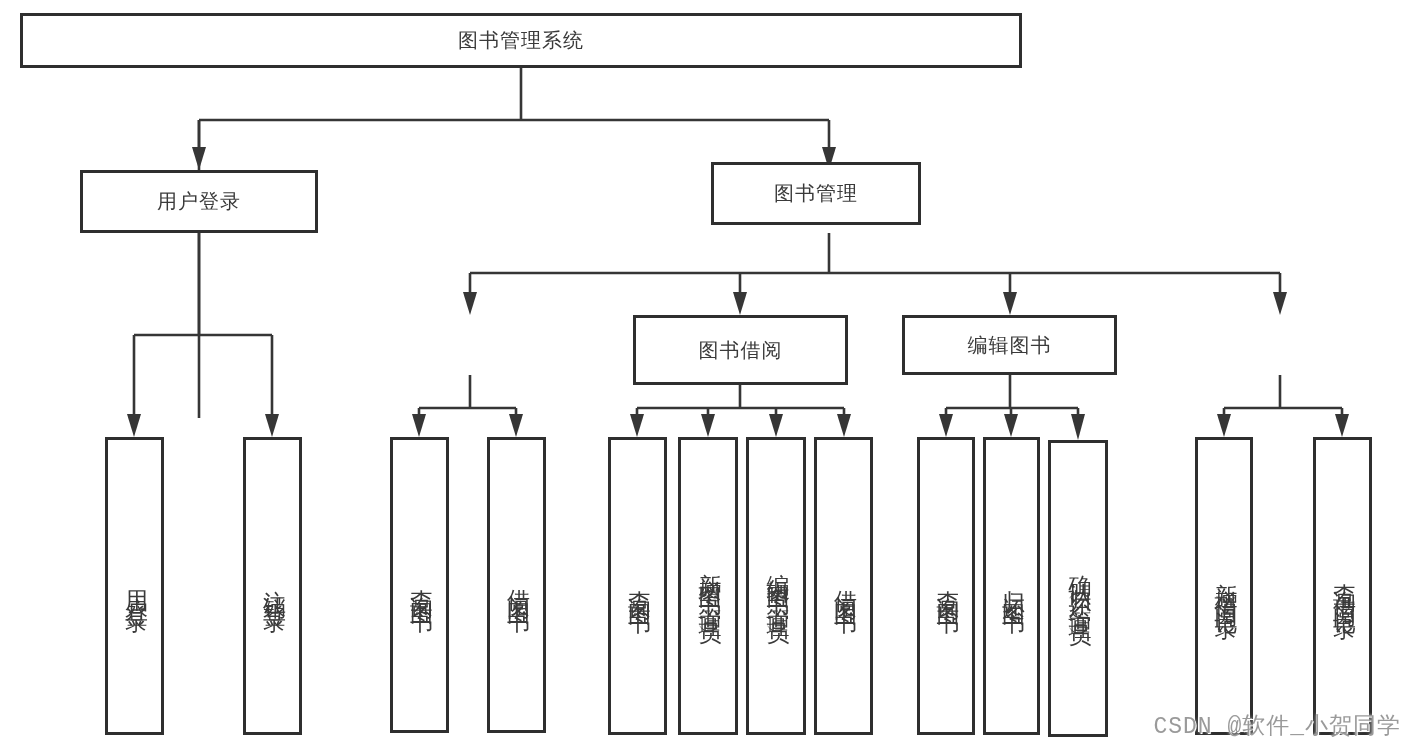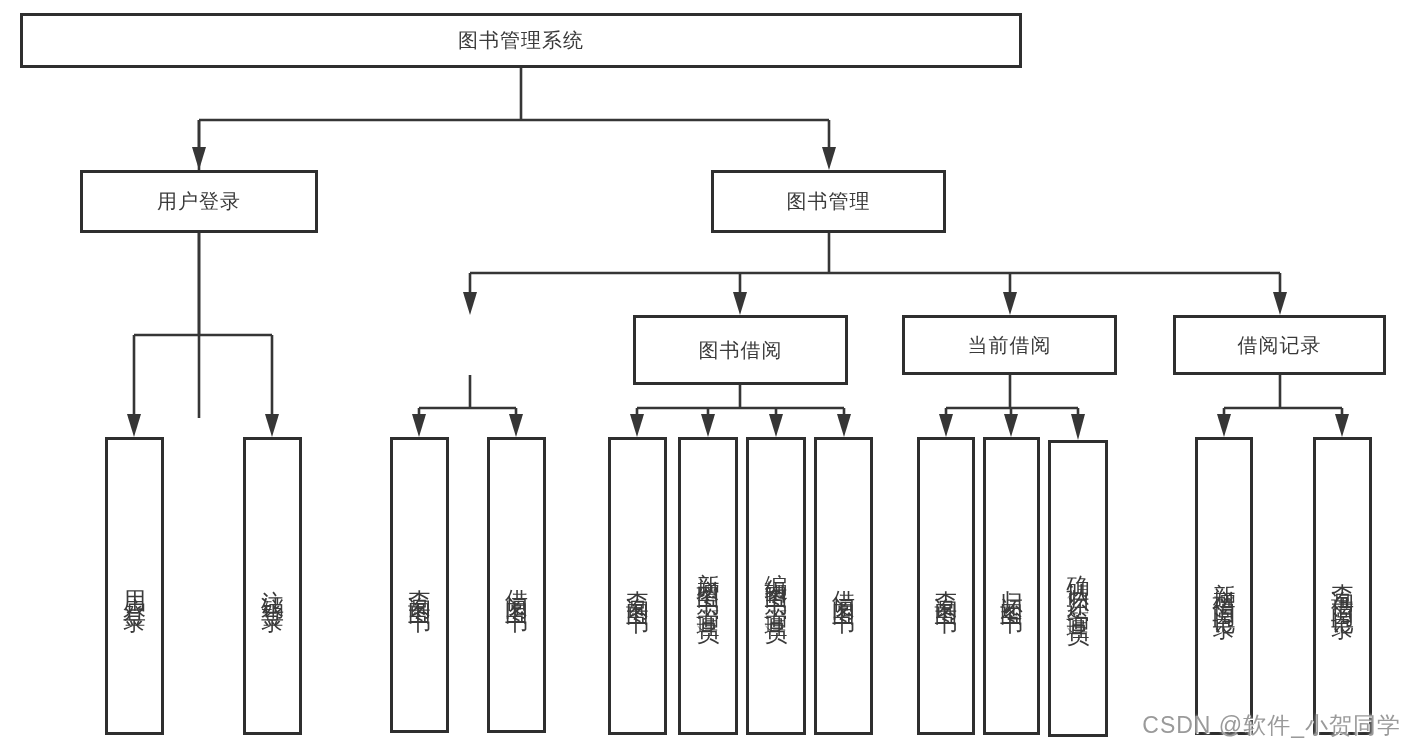--- a/index.html
+++ b/index.html
@@ -1,21 +1,21 @@
 <!DOCTYPE html>
 <html style="--line: #363636; --border: #2f2f2f; --text: #3a3a3a; --background: #ffffff; --watermark: #9a9a9a;"><head>
 <meta charset="utf-8">
 <style>
   :root{
     --line:#363636; --border:#2f2f2f; --text:#3a3a3a;
     --background:#ffffff; --watermark:#9a9a9a;
   }
   html,body{margin:0;padding:0;}
   body{background:var(--background);font-family:"Liberation Sans",sans-serif;}
-  #stage{position:relative;width:1405px;height:747px;background:var(--background);overflow:hidden;}
+  #stage{position:relative;width:1405px;height:747px;background:var(--background);overflow:hidden;font-family:Liberation Mono, monospace;}
   #wires{position:absolute;left:0;top:0;width:1405px;height:747px;}
   .cline{stroke:var(--line);stroke-width:2.6;fill:none;}
   .ahead{fill:var(--line);stroke:none;}
   .hbox{
     position:absolute;background:#fff;border:3px solid var(--border);
     display:flex;align-items:center;justify-content:center;
     box-sizing:border-box;color:var(--text);font-size:20px;letter-spacing:1px;
   }
   .vbox{
     position:absolute;background:#fff;border:3px solid var(--border);
@@ -88,32 +88,29 @@
     </g>
   </svg>
 
   <div class="hbox" style="left:20px;top:13px;width:1002px;height:55px">
     <span>图书管理系统</span>
   </div>
 
   <div class="hbox" style="left:80px;top:170px;width:238px;height:63px">
     <span>用户登录</span>
   </div>
-  <div class="hbox" style="left:711px;top:170px;width:235px;height:63px">
+  <div class="hbox" style="left:711px;top:162px;width:210px;height:63px">
     <span>图书管理</span>
   </div>
 
   <div class="hbox" style="left:633px;top:315px;width:215px;height:70px">
     <span>图书借阅</span>
   </div>
   <div class="hbox" style="left:902px;top:315px;width:215px;height:60px">
-    <span>当前借阅</span>
-  </div>
-  <div class="hbox" style="left:1173px;top:315px;width:213px;height:60px">
-    <span>借阅记录</span>
+    <span>编辑图书</span>
   </div>
 
   <div class="vbox" style="left:105px;top:437px;width:59px;height:298px">
     <span>用户登录</span>
   </div>
   <div class="vbox" style="left:243px;top:437px;width:59px;height:298px">
     <span>注销登录</span>
   </div>
 
   <div class="vbox" style="left:390px;top:437px;width:59px;height:296px">

